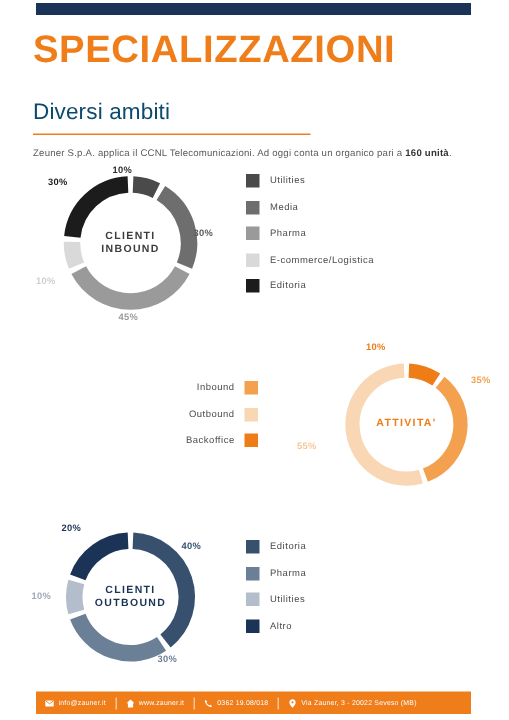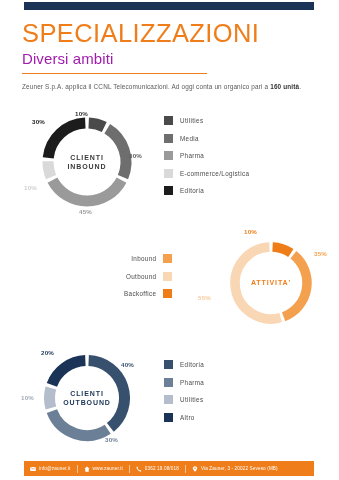--- a/index.html
+++ b/index.html
@@ -32,30 +32,30 @@
   
   .header {
     position: absolute;
     left: 22px;
     top: 20px;
     width: 300px;
   }
   .title {
     color: #ef7d1a;
     font-size: 25.5px;
-    font-weight: normal;
+    font-weight: bold;
     letter-spacing: 0.4px;
     line-height: 1.05;
     white-space: nowrap;
   }
   .subtitle {
-    color: #a21caf;
+    color: #0c4a6e;
     font-size: 15px;
     font-weight: normal;
-    margin-top: 3px;
+    margin-top: 19px;
     letter-spacing: 0.1px;
   }
   .rule {
     margin-top: 6px;
     width: 185px;
     height: 1px;
     background: #ef7d1a;
   }
   .body-copy {
     margin-top: 7px;

